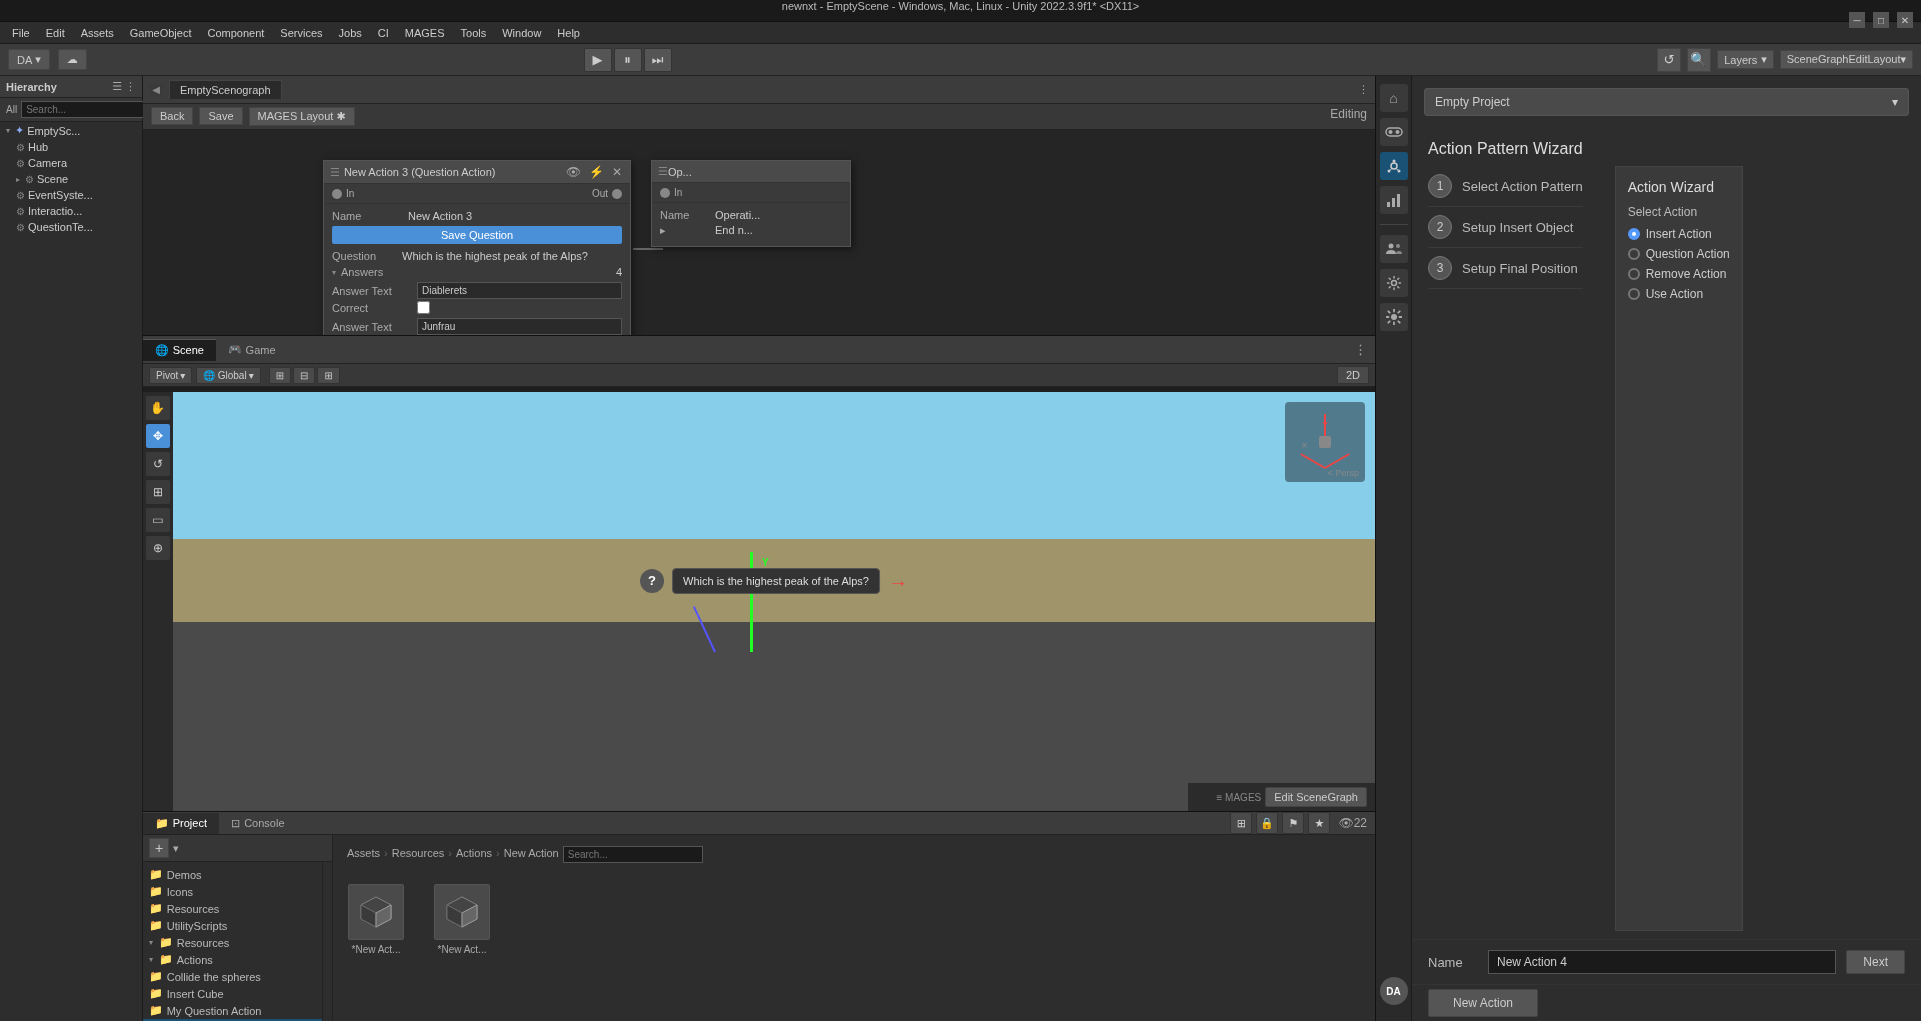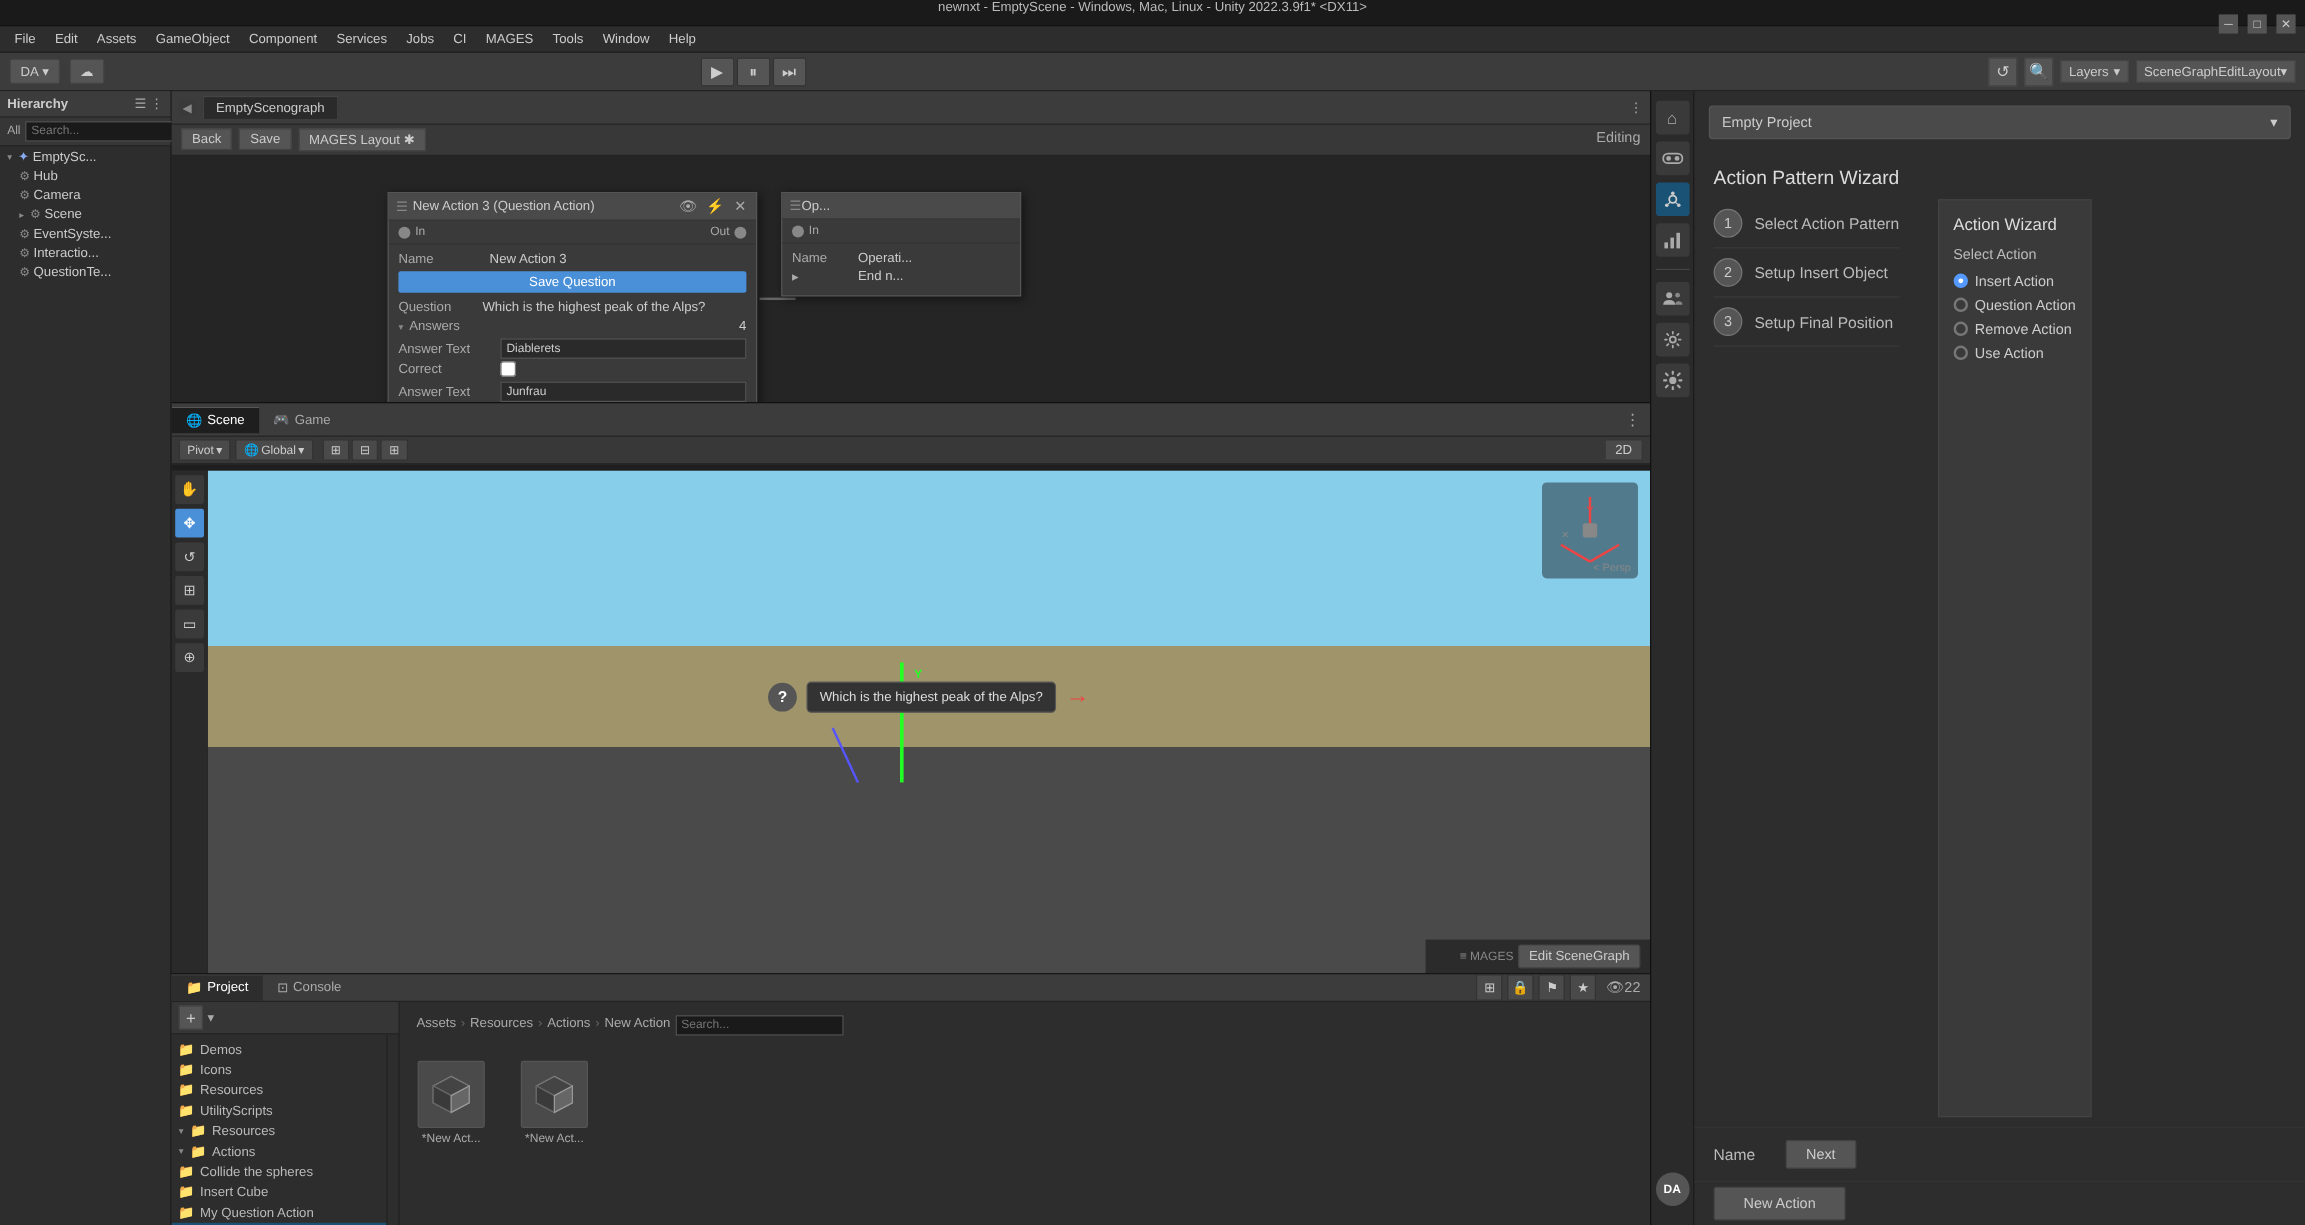--- a/index.html
+++ b/index.html
@@ -1366,20 +1366,21 @@
             <div class="action-option">
               <div class="radio-unselected"></div>
               <span>Use Action</span>
             </div>
           </div>
         </div>
       </div>
 
       <div class="name-next-row">
         <span class="name-label">Name</span>
+        <input class="name-input" type="text" value="New Action 4" style="">
         <button class="next-btn">Next</button>
       </div>
 
       <div style="padding:4px 16px;border-top:1px solid #333">
         <button style="background:#555;border:1px solid #444;color:#ccc;padding:6px 24px;font-size:12px;cursor:pointer;border-radius:2px">
           <span>New Action</span>
         </button>
       </div>
     </div>
   </div>

